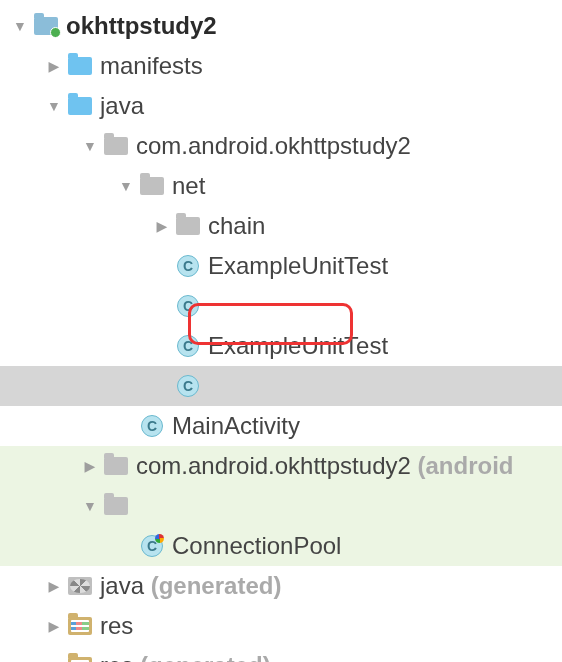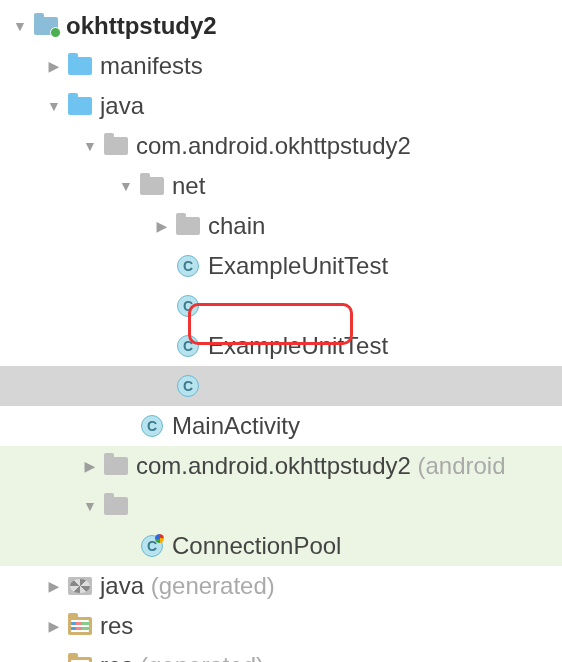--- a/index.html
+++ b/index.html
@@ -145,21 +145,21 @@
   .class-circle.test::after {
     content: "";
     position: absolute;
     top: -2px; right: -2px;
     width: 9px; height: 9px;
     border-radius: 50%;
     background: conic-gradient(#d33 0 90deg,#fa0 90deg 180deg,#3a3 180deg 270deg,#36d 270deg 360deg);
   }
   .label { font-size: 24px; }
   .label.bold { font-weight: 700; color: #2b2b2b; }
-  .label .suffix { color: #aaa; font-weight: 400; }
+  .label .suffix { color: #aaa; font-weight: 700; }
   .highlight-box {
     position: absolute;
     border: 3px solid #e33;
     border-radius: 10px;
     pointer-events: none;
   }
   .indent { display:inline-block; flex-shrink:0; }
 </style>
 </head>
 <body>

